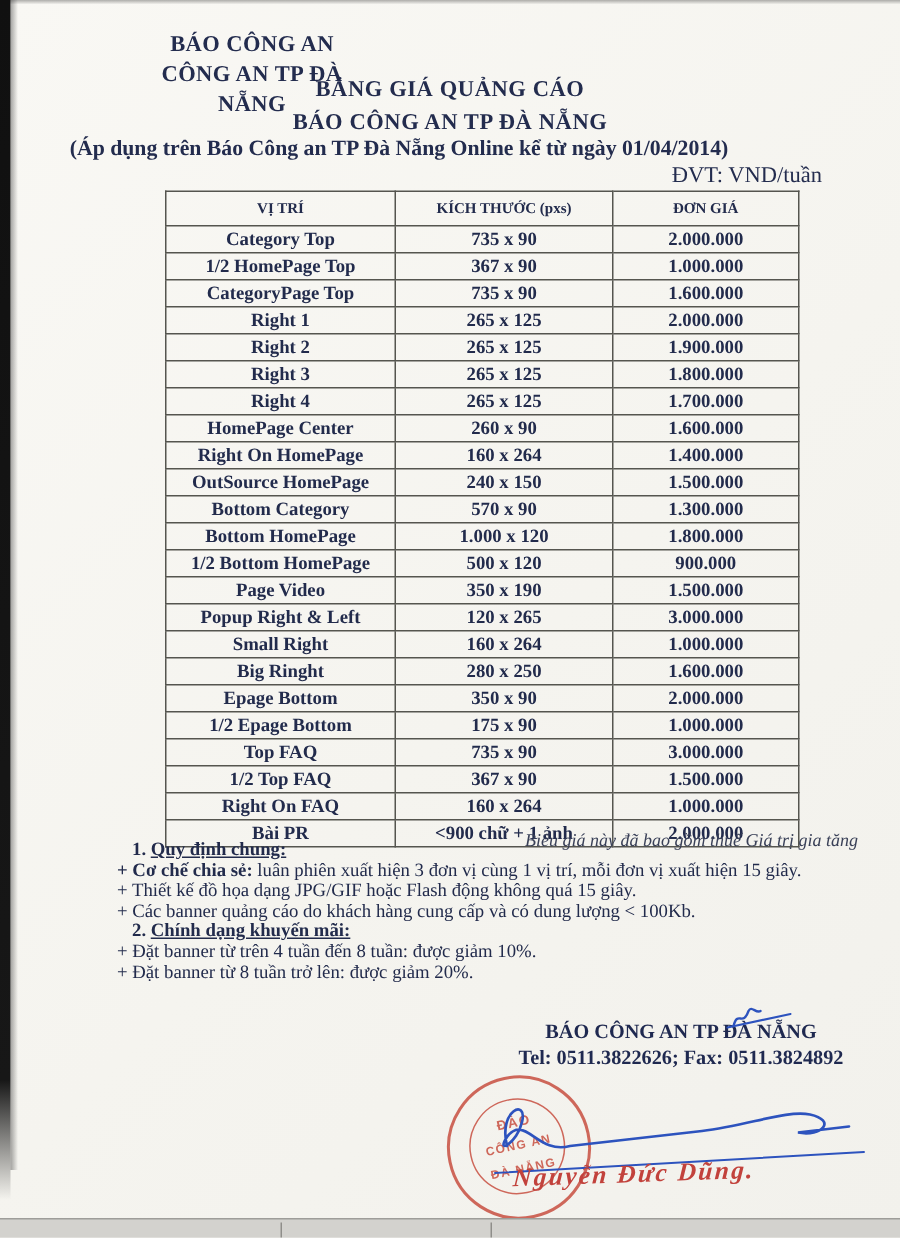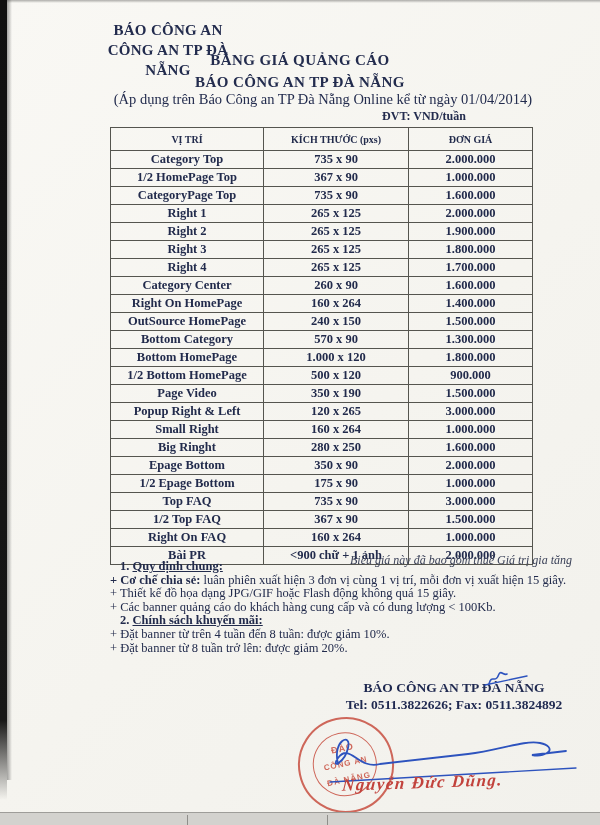--- a/index.html
+++ b/index.html
@@ -17,39 +17,39 @@
   .scan-top{position:absolute;left:0;top:0;width:600px;height:3px;
     background:linear-gradient(rgba(0,0,0,.30),rgba(0,0,0,0));}
   .scan-bottom{position:absolute;left:0;top:812px;width:600px;height:13px;
     background:#d3d2ce;border-top:1px solid #9e9d99;}
   .scan-bottom .vline{position:absolute;top:2px;width:1px;height:11px;background:#8f8e8a;}
 
   .org-block{position:absolute;left:84px;top:20px;width:168px;text-align:center;
     font-weight:bold;font-size:15px;line-height:20px;letter-spacing:.3px;}
   .title-block{position:absolute;left:0;top:49px;width:600px;text-align:center;
     font-weight:bold;font-size:15px;line-height:22px;letter-spacing:.4px;}
-  .subtitle{position:absolute;left:0;top:91px;width:532px;text-align:right;
-    font-weight:normal;font-size:14.5px;}
-  .unit-note{position:absolute;left:300px;top:109px;width:248px;text-align:center;
-    font-weight:bold;font-size:12px;}
+  .subtitle{position:absolute;left:0;top:91px;width:532px;text-align:center;
+    font-weight:bold;font-size:14.5px;}
+  .unit-note{position:absolute;left:300px;top:109px;width:248px;text-align:right;
+    font-weight:normal;font-size:15px;}
 
   table.price{position:absolute;left:110px;top:127px;width:422px;
     border-collapse:collapse;table-layout:fixed;}
   table.price th,table.price td{
     border:1px solid #55554f;text-align:center;padding:0;
     font-weight:bold;color:#222b4c;overflow:hidden;white-space:nowrap;}
   table.price th{height:22px;font-size:10px;}
   table.price td{height:17px;font-size:12.5px;line-height:17px;}
   col.c1{width:153px;} col.c2{width:145px;} col.c3{width:124px;}
 
   .table-footnote{position:absolute;left:216px;top:553px;width:356px;text-align:right;
     font-style:italic;font-size:12px;color:#3a4158;}
 
   .notes{position:absolute;left:78px;top:560px;width:480px;
-    font-size:12.5px;line-height:13.6px;color:#222b4c;margin-left:32px;}
+    font-size:12.5px;line-height:13.6px;color:#222b4c;}
   .notes .sec-head{font-weight:bold;padding-left:10px;}
   .notes .sec-head .head-txt{text-decoration:underline;}
   .notes .item b{font-weight:bold;}
 
   .company{position:absolute;left:330px;top:680px;width:248px;text-align:center;
     font-weight:bold;font-size:13.5px;line-height:16.5px;color:#1f2950;}
 
   .stamp{position:absolute;left:298px;top:717px;width:96px;height:96px;
     transform:rotate(-12deg);opacity:.82;}
   .stamp .ring-outer{position:absolute;left:0;top:0;width:92px;height:92px;
@@ -131,21 +131,21 @@
           <td>Right 3</td>
           <td>265 x 125</td>
           <td>1.800.000</td>
         </tr>
         <tr>
           <td>Right 4</td>
           <td>265 x 125</td>
           <td>1.700.000</td>
         </tr>
         <tr>
-          <td>Category Center</td>
+          <td>HomePage Center</td>
           <td>260 x 90</td>
           <td>1.600.000</td>
         </tr>
         <tr>
           <td>Right On HomePage</td>
           <td>160 x 264</td>
           <td>1.400.000</td>
         </tr>
         <tr>
           <td>OutSource HomePage</td>
@@ -220,21 +220,21 @@
       </tbody>
   </table>
 
   <div class="table-footnote">Biểu giá này đã bao gồm thuế Giá trị gia tăng</div>
 
   <div class="notes">
       <div class="sec-head"><span>1. </span><span class="head-txt">Quy định chung:</span></div>
       <div class="item"><b>+ Cơ chế chia sẻ:</b> luân phiên xuất hiện 3 đơn vị cùng 1 vị trí, mỗi đơn vị xuất hiện 15 giây.</div>
       <div class="item">+ Thiết kế đồ họa dạng JPG/GIF hoặc Flash động không quá 15 giây.</div>
       <div class="item">+ Các banner quảng cáo do khách hàng cung cấp và có dung lượng &lt; 100Kb.</div>
-      <div class="sec-head"><span>2. </span><span class="head-txt">Chính sách khuyến mãi:</span></div>
+      <div class="sec-head"><span>2. </span><span class="head-txt">Chính dạng khuyến mãi:</span></div>
       <div class="item">+ Đặt banner từ trên 4 tuần đến 8 tuần: được giảm 10%.</div>
       <div class="item">+ Đặt banner từ 8 tuần trở lên: được giảm 20%.</div>
     </div>
 
   <div class="company">
     <div>BÁO CÔNG AN TP ĐÀ NẴNG</div>
     <div>Tel: 0511.3822626; Fax: 0511.3824892</div>
   </div>
 
   <div class="stamp">

